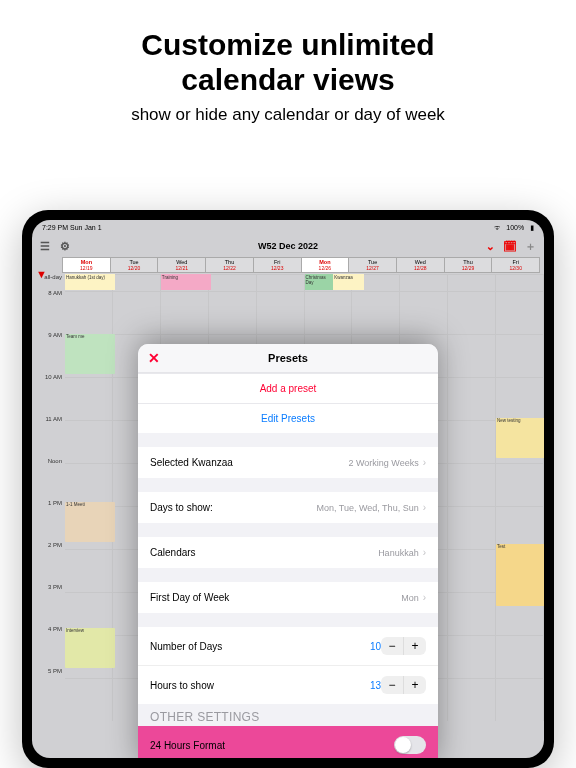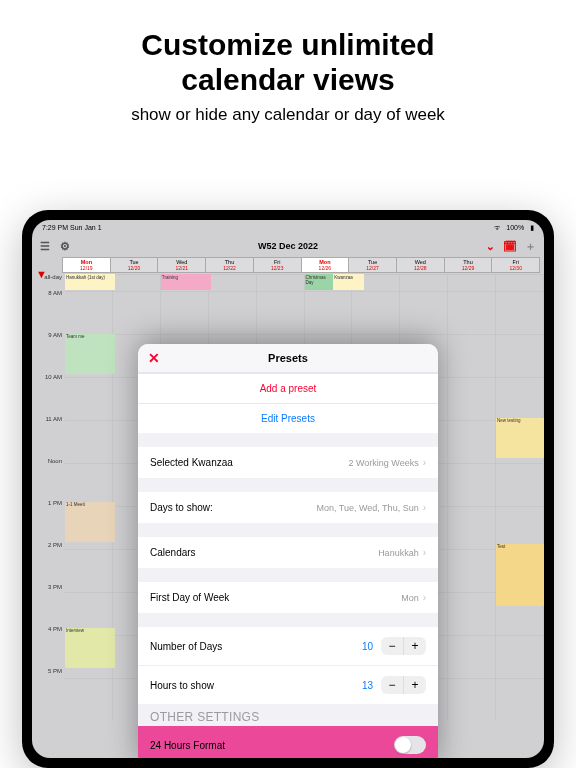--- a/index.html
+++ b/index.html
@@ -38,21 +38,21 @@
 .mclose{position:absolute;left:10px;top:7px;color:#f03;font-size:14px;line-height:1}
 .mbtn{text-align:center;padding:9px 0;border-top:1px solid #e8e8ec;background:#fff}
 .red{color:#f03}
 .blue{color:#0a7cff}
 .group{margin-top:14px;background:#fff}
 .row{display:flex;justify-content:space-between;align-items:center;padding:10px 12px;border-top:1px solid #eee}
 .row:first-child{border-top:none}
 .row .val{color:#9a9aa0;font-size:9px;display:flex;align-items:center;gap:4px}
 .chev{color:#c5c5c9;font-size:10px}
 .stepper{display:flex;align-items:center}
-.stepper .num{color:#0a7cff;margin-right:8px}
+.stepper .num{color:#0a7cff;}
 .stepbtns{display:flex;background:#efefef;border-radius:6px;overflow:hidden}
 .stepbtns span{width:22px;height:18px;display:flex;align-items:center;justify-content:center;color:#000;font-size:12px}
 .stepbtns span:first-child{border-right:1px solid #ddd}
 .ghdr{font-size:12px;color:#9a9aa0;padding:6px 12px 2px;text-transform:uppercase;letter-spacing:.3px}
 .toggle{width:32px;height:18px;border-radius:9px;background:#e5e5e9;position:relative}
 .toggle::after{content:"";position:absolute;width:16px;height:16px;background:#fff;border-radius:50%;top:1px;left:1px;box-shadow:0 1px 2px rgba(0,0,0,.3)}
 </style>
 </head>
 <body>
 

